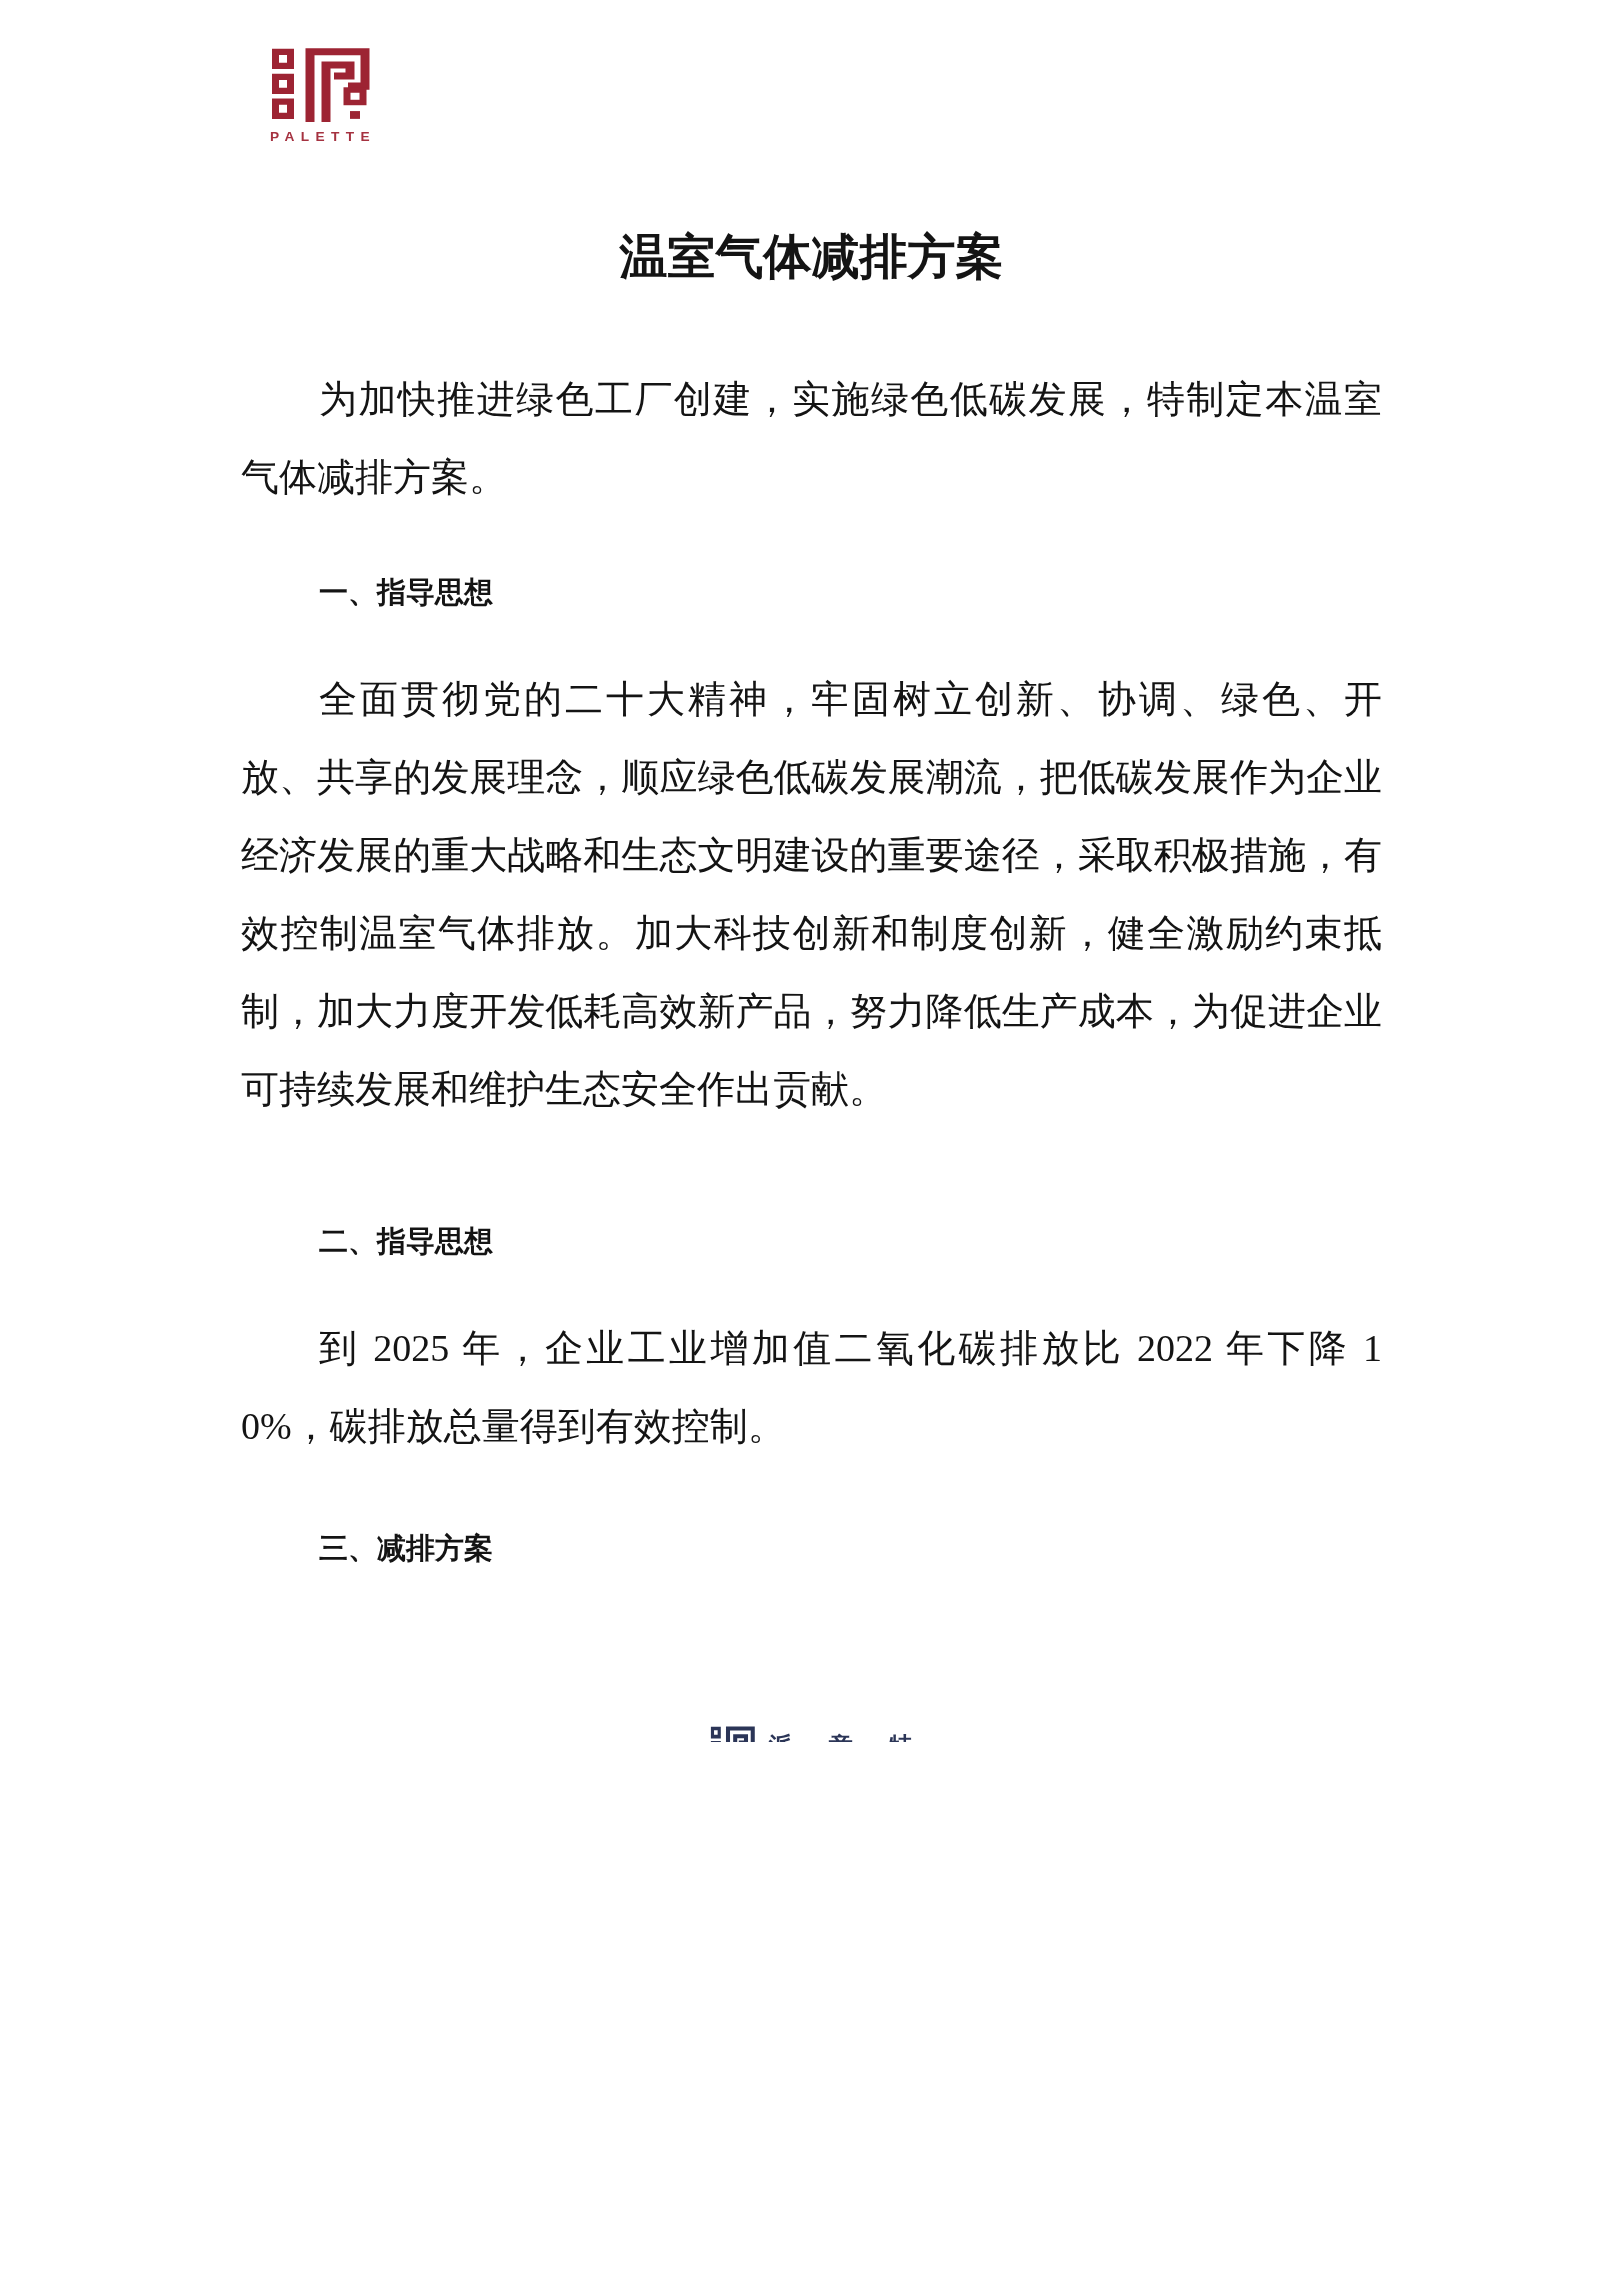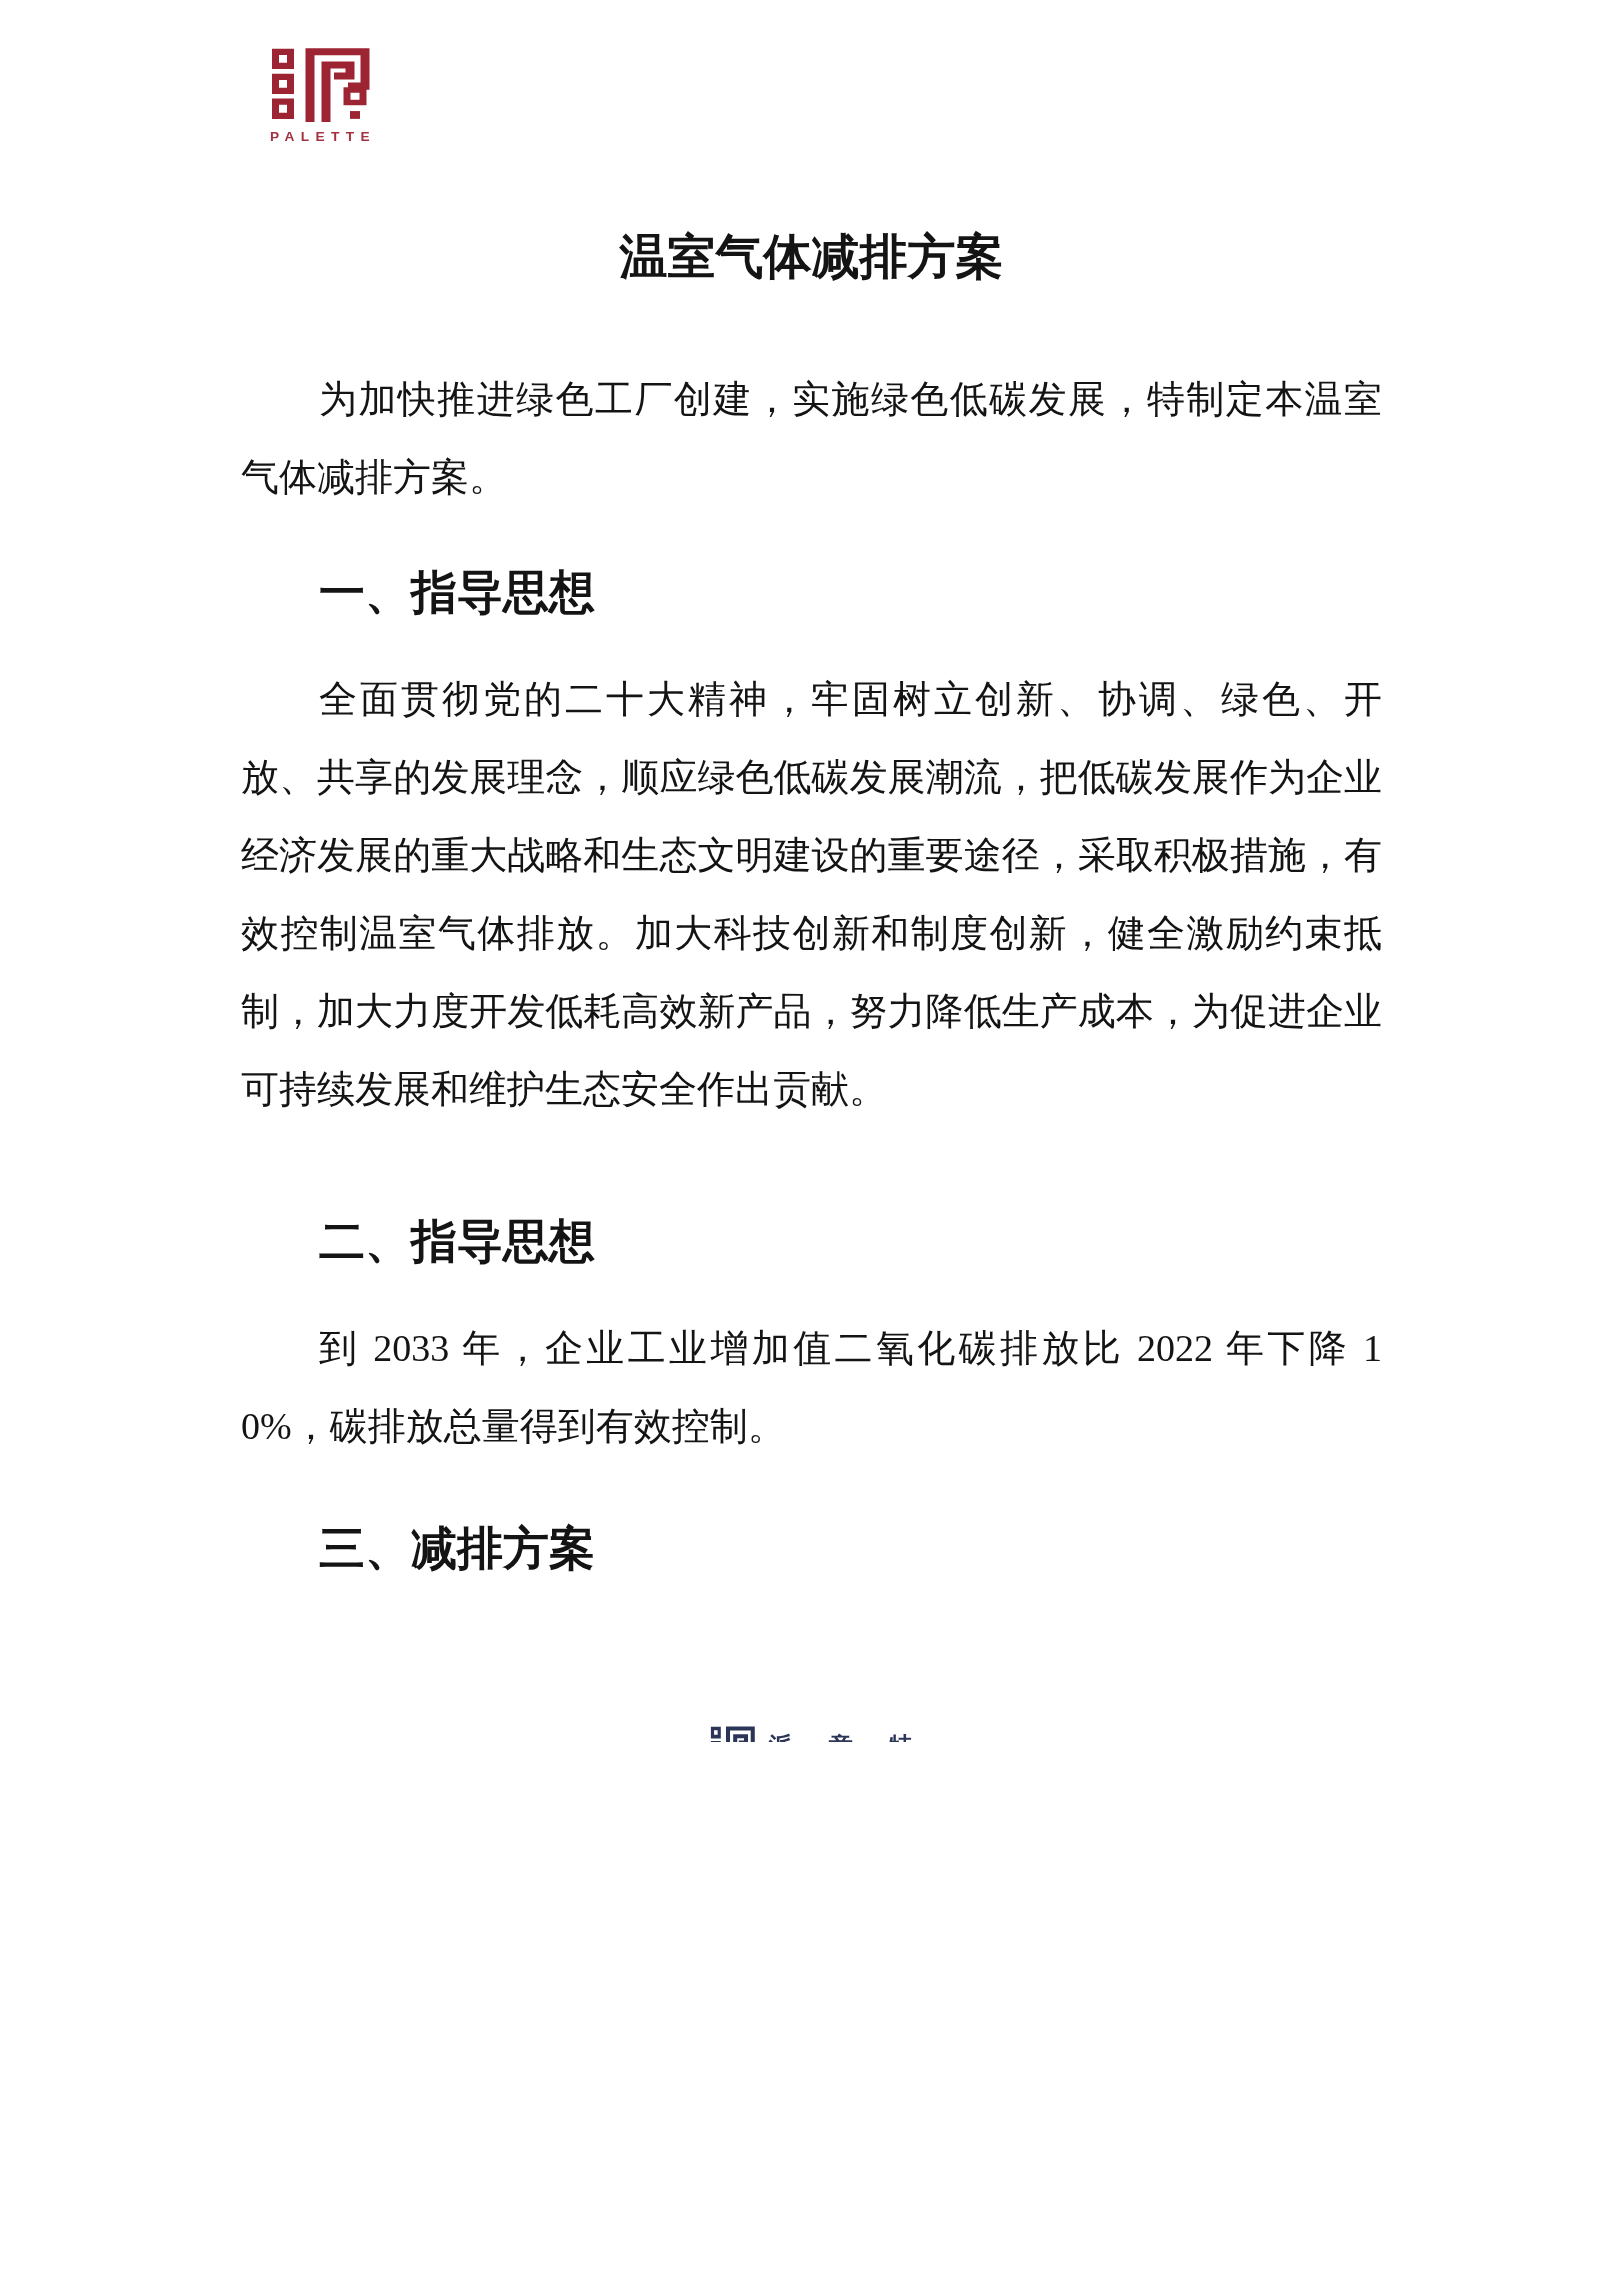--- a/index.html
+++ b/index.html
@@ -43,21 +43,21 @@
     font-size: 38px;
     line-height: 78px;
     text-align: justify;
     text-align-last: left;
     text-indent: 78px;
     word-break: break-all;
   }
   .heading {
     margin: 0;
     font-family: "Liberation Sans", sans-serif;
-    font-size: 46px;
+    font-size: 29px;
     font-weight: 700;
     line-height: 78px;
     text-indent: 78px;
   }
   #intro   { margin-top: 64px; }
   #head-1  { margin-top: 37px; }
   #para-1  { margin-top: 29px; }
   #head-2  { margin-top: 74px; }
   #para-2  { margin-top: 29px; }
   #head-3  { margin-top: 44px; }
@@ -107,21 +107,21 @@
   </header>
 
   <h1 class="title">温室气体减排方案</h1>
 
   <p class="body-para" id="intro">为加快推进绿色工厂创建，实施绿色低碳发展，特制定本温室气体减排方案。</p>
 
   <h2 class="heading" id="head-1">一、指导思想</h2>
   <p class="body-para" id="para-1">全面贯彻党的二十大精神，牢固树立创新、协调、绿色、开放、共享的发展理念，顺应绿色低碳发展潮流，把低碳发展作为企业经济发展的重大战略和生态文明建设的重要途径，采取积极措施，有效控制温室气体排放。加大科技创新和制度创新，健全激励约束抵制，加大力度开发低耗高效新产品，努力降低生产成本，为促进企业可持续发展和维护生态安全作出贡献。</p>
 
   <h2 class="heading" id="head-2">二、指导思想</h2>
-  <p class="body-para" id="para-2">到 2033 年，企业工业增加值二氧化碳排放比 2022 年下降 10%，碳排放总量得到有效控制。</p>
+  <p class="body-para" id="para-2">到 2025 年，企业工业增加值二氧化碳排放比 2022 年下降 10%，碳排放总量得到有效控制。</p>
 
   <h2 class="heading" id="head-3">三、减排方案</h2>
 
   <footer class="footer">
     <svg class="mark" viewBox="0 0 100 100" preserveAspectRatio="none" aria-hidden="true">
       <g fill="currentColor">
         <path fill-rule="evenodd" d="M2 6h22v26H2z M9 14h8v10H9z"></path>
         <path fill-rule="evenodd" d="M2 38h22v26H2z M9 46h8v10H9z"></path>
         <path fill-rule="evenodd" d="M2 70h22v26H2z M9 78h8v10H9z"></path>
       </g>

